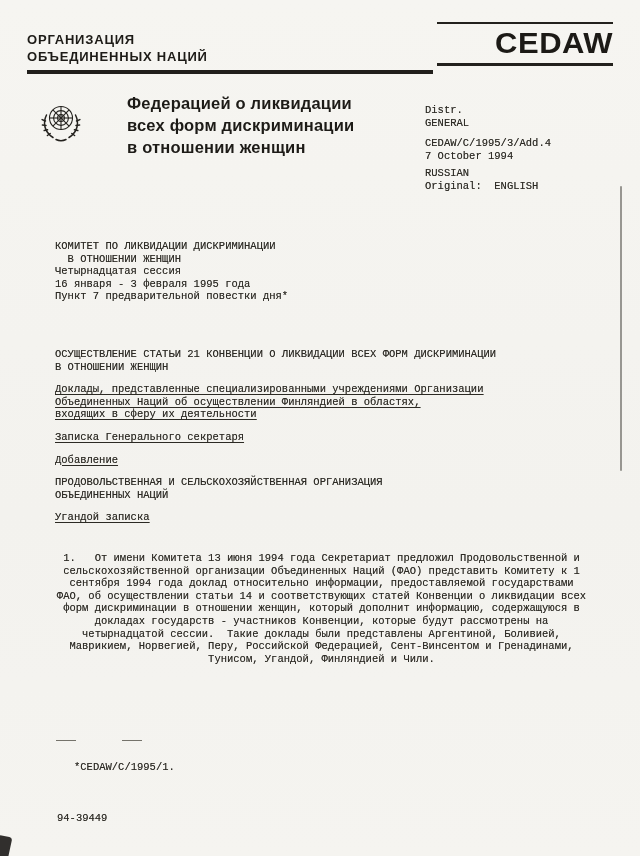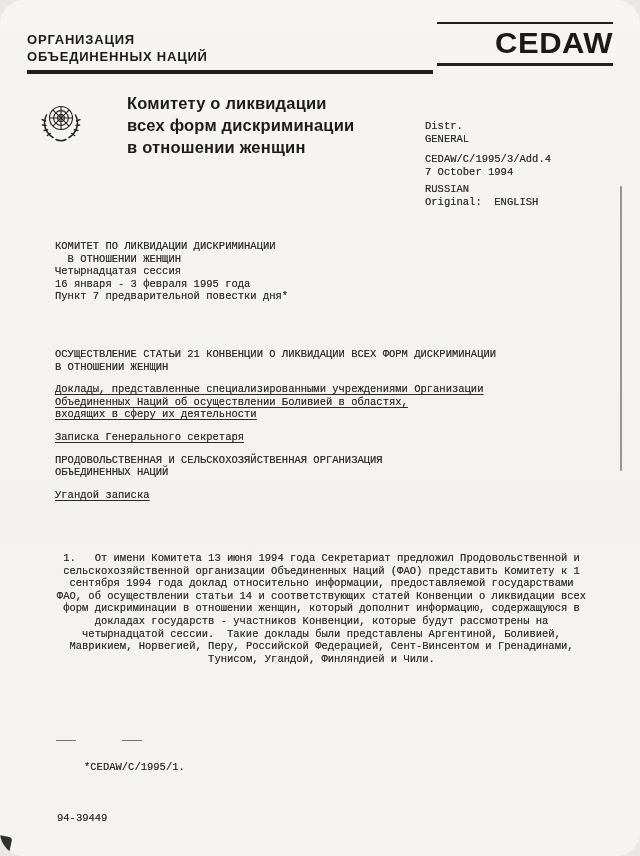--- a/index.html
+++ b/index.html
@@ -8,21 +8,20 @@
     background: #e9e8e4;
   }
   .page {
     position: relative;
     width: 640px;
     height: 856px;
     background: linear-gradient(180deg, #f6f5f1 0%, #f3f2ee 60%, #f5f4f0 100%);
     overflow: hidden;
     font-family: "Liberation Mono", "DejaVu Sans Mono", monospace;
     color: #2a2823;
-    border-radius: 24px;
   }
   .sans { font-family: "Liberation Sans", "DejaVu Sans", sans-serif; }
   .mono {
     font-family: "Liberation Mono", "DejaVu Sans Mono", monospace;
     font-size: 10.5px;
     line-height: 12.6px;
     color: #2c2a24;
     text-shadow: 0 0 0.5px rgba(40,38,32,0.55);
     white-space: pre;
   }
@@ -80,21 +79,21 @@
     font-size: 16.5px;
     font-weight: bold;
     line-height: 22px;
     color: #1d1b17;
     letter-spacing: 0.2px;
   }
 
   .distr-block {
     position: absolute;
     left: 425px;
-    top: 120px;
+    top: 104px;
   }
   .distr-block .gap-sm { height: 8px; }
   .distr-block .gap-xs { height: 5px; }
 
   .session-block {
     position: absolute;
     left: 55px;
     top: 240px;
   }
 
@@ -126,21 +125,21 @@
   }
   .footnote-sep i {
     display: block;
     width: 20px;
     height: 0;
     border-top: 1.6px solid #55524a;
     opacity: 0.8;
   }
   .footnote-text {
     position: absolute;
-    left: 84px;
+    left: 74px;
     top: 761px;
     text-align: center;
   }
   .doc-number {
     position: absolute;
     left: 57px;
     top: 812px;
   }
 
   
@@ -196,21 +195,21 @@
         <path d="M10.5 17 C6.5 25 8.5 34 17 39.5"></path>
         <path d="M39.5 17 C43.5 25 41.5 34 33 39.5"></path>
         <path d="M9.5 23 l-3.4 -1.4 M10 27.5 l-3.6 -0.4 M11.6 31.8 l-3.4 0.8 M14.2 35.5 l-2.8 2"></path>
         <path d="M40.5 23 l3.4 -1.4 M40 27.5 l3.6 -0.4 M38.4 31.8 l3.4 0.8 M35.8 35.5 l2.8 2"></path>
         <path d="M20 41.5 C23 43 27 43 30 41.5"></path>
       </g>
     </svg>
   </div>
 
   <div class="title-block sans">
-    <div>Комитету о ликвидации</div>
+    <div>Федерацией о ликвидации</div>
     <div>всех форм дискриминации</div>
     <div>в отношении женщин</div>
   </div>
 
   <div class="distr-block">
     <div class="mono">Distr.</div>
     <div class="mono">GENERAL</div>
     <div class="gap-sm"></div>
     <div class="mono">CEDAW/C/1995/3/Add.4</div>
     <div class="mono">7 October 1994</div>
@@ -227,24 +226,25 @@
     <div class="mono">Пункт 7 предварительной повестки дня*</div>
   </div>
 
   <div class="center-col">
     <div class="blk">
       <div class="mono">ОСУЩЕСТВЛЕНИЕ СТАТЬИ 21 КОНВЕНЦИИ О ЛИКВИДАЦИИ ВСЕХ ФОРМ ДИСКРИМИНАЦИИ</div>
       <div class="mono">В ОТНОШЕНИИ ЖЕНЩИН</div>
     </div>
     <div class="blk">
       <div class="mono"><span class="u">Доклады, представленные специализированными учреждениями Организации</span></div>
-      <div class="mono"><span class="u">Объединенных Наций об осуществлении Боливией в областях,</span></div>
+      <div class="mono"><span class="u">Объединенных Наций об осуществлении Финляндией в областях,</span></div>
       <div class="mono"><span class="u">входящих в сферу их деятельности</span></div>
     </div>
     <div class="blk mono"><span class="u">Записка Генерального секретаря</span></div>
+    <div class="blk mono"><span class="u">Добавление</span></div>
     <div class="blk">
       <div class="mono">ПРОДОВОЛЬСТВЕННАЯ И СЕЛЬСКОХОЗЯЙСТВЕННАЯ ОРГАНИЗАЦИЯ</div>
       <div class="mono">ОБЪЕДИНЕННЫХ НАЦИЙ</div>
     </div>
     <div class="blk mono"><span class="u">Угандой записка</span></div>
   </div>
 
   <div class="body-par mono">1.   От имени Комитета 13 июня 1994 года Секретариат предложил Продовольственной и сельскохозяйственной организации Объединенных Наций (ФАО) представить Комитету к 1 сентября 1994 года доклад относительно информации, предоставляемой государствами ФАО, об осуществлении статьи 14 и соответствующих статей Конвенции о ликвидации всех форм дискриминации в отношении женщин, который дополнит информацию, содержащуюся в докладах государств - участников Конвенции, которые будут рассмотрены на четырнадцатой сессии.  Такие доклады были представлены Аргентиной, Боливией, Маврикием, Норвегией, Перу, Российской Федерацией, Сент-Винсентом и Гренадинами, Тунисом, Угандой, Финляндией и Чили.</div>
 
   <div class="footnote-sep">

